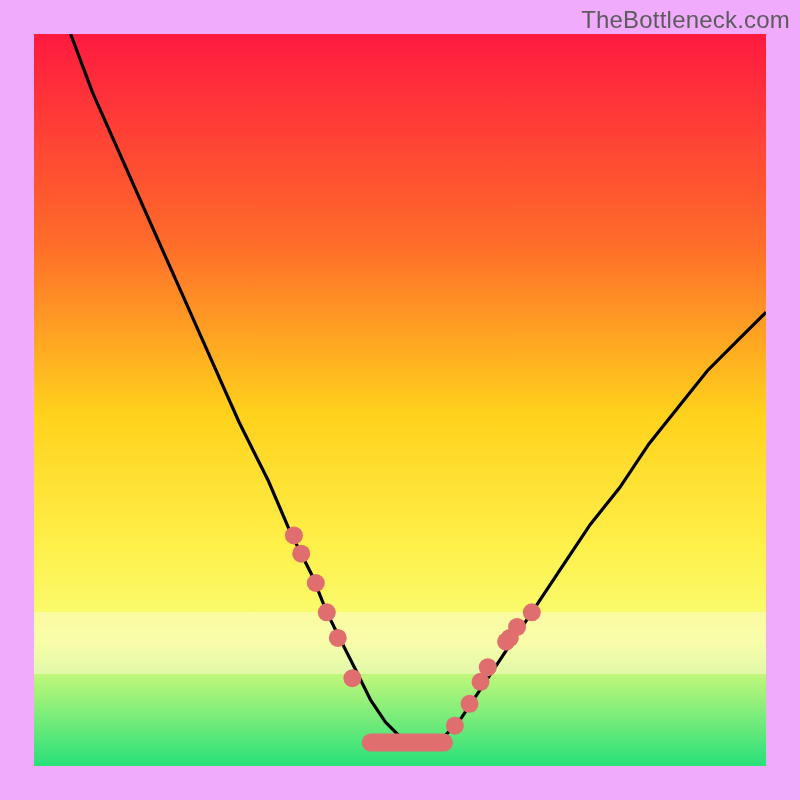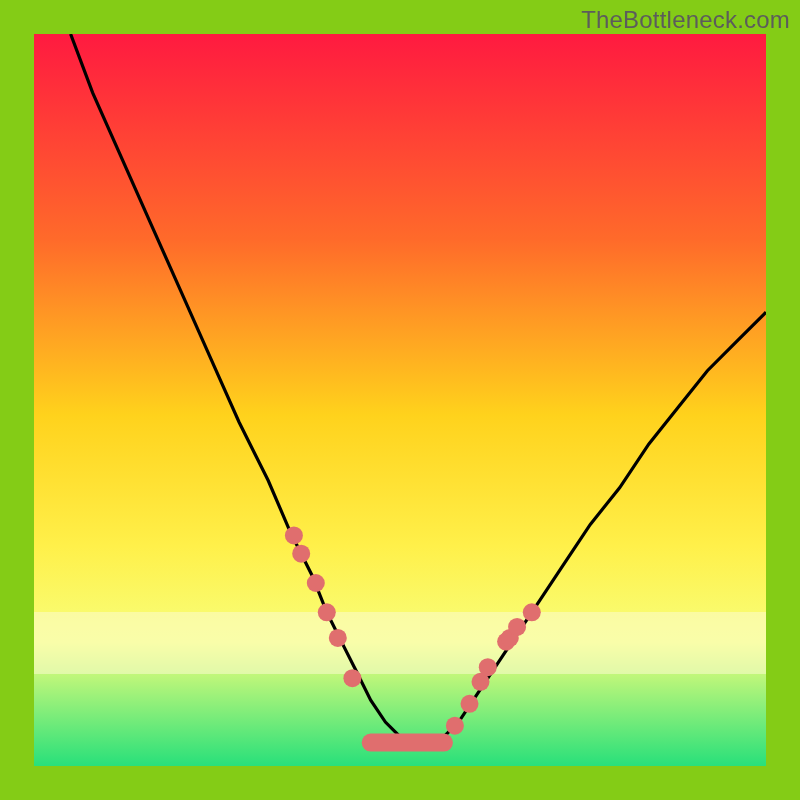--- a/index.html
+++ b/index.html
@@ -10,21 +10,21 @@
     overflow: hidden;
     background: #000;
     font-family: Arial, Helvetica, sans-serif;
   }
   .frame {
     position: absolute;
     left: 0;
     top: 0;
     width: 800px;
     height: 800px;
-    background: #84cc16;
+    background: #f0abfc;
   }
   .plot-area {
     position: absolute;
     left: 34px;
     top: 34px;
     width: 732px;
     height: 732px;
     overflow: hidden;
   }
   .watermark {

